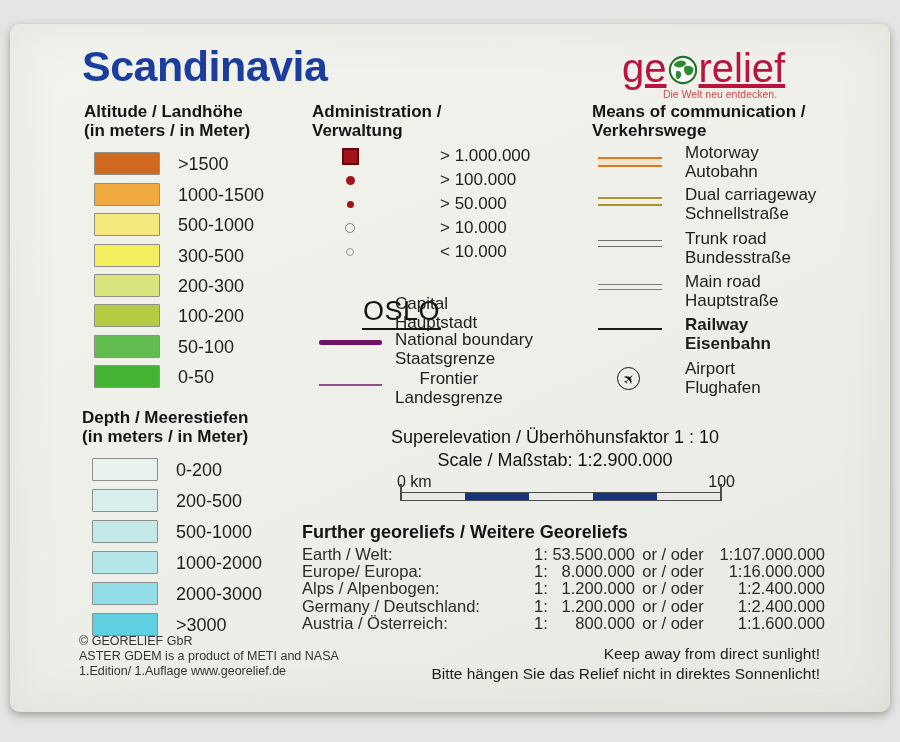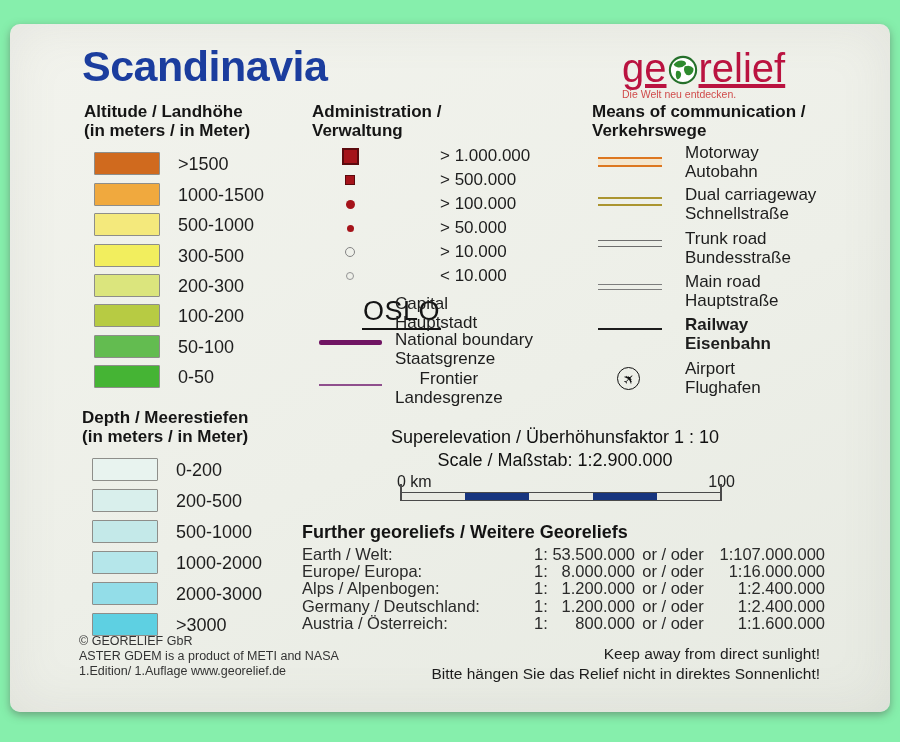--- a/index.html
+++ b/index.html
@@ -1,24 +1,24 @@
 <!DOCTYPE html>
 <html><head>
 <meta charset="utf-8">
 <style>
   html,body{margin:0;padding:0;}
   body{width:900px;height:742px;overflow:hidden;font-family:"Liberation Sans", sans-serif;color:#1d1d1d;}
-  #page{position:relative;width:900px;height:742px;background:#86efac;}
+  #page{position:relative;width:900px;height:742px;background:#e5e5e5;}
   #card{position:absolute;left:10px;top:24px;right:10px;bottom:30px;background:linear-gradient(155deg,#f2f3ed 0%,#edefe8 55%,#e7eae2 100%);border-radius:10px;box-shadow:0 3px 9px rgba(80,85,78,.5), inset 0 0 50px rgba(130,135,125,.12);}
   .abs{position:absolute;}
   
   .page-title{left:82px;top:42px;font-size:43px;font-weight:bold;color:#1b3d9e;letter-spacing:-.5px;}
   .logo{left:622px;top:48px;display:flex;align-items:center;color:#ba1340;font-size:40px;line-height:40px;text-decoration:underline;}
   .logo .globe{width:30px;height:30px;margin:4px 1px 0 1px;}
-  .logo-tag{left:622px;top:88px;width:196px;text-align:left;font-size:10.5px;color:#d04b4b;}
+  .logo-tag{left:622px;top:88px;width:196px;text-align:center;font-size:10.5px;color:#d04b4b;}
   
   .sec-h{font-size:17px;font-weight:bold;line-height:19px;color:#151515;}
   
   .leg-list{display:flex;flex-direction:column;}
   .leg-row{display:flex;align-items:flex-end;}
   .alt-list .leg-row{height:30.4px;}
   .depth-list .leg-row{height:31px;}
   .swatch{width:64px;height:21px;border:1px solid #8e8e8a;border-radius:1px;flex:0 0 auto;}
   .leg-label{margin-left:18px;font-size:18px;}
   
@@ -159,26 +159,20 @@
   </div>
   <div class="abs" style="left:322px;top:144px;">
     <div class="adm-row">
         <span class="sym-cell">
           <span class="sym-square-lg" style="background: rgb(165, 19, 26);"></span>
         </span>
         <span class="adm-label">&gt; 1.000.000</span>
       </div>
     <div class="adm-row">
         <span class="sym-cell">
-          <span class="sym-square-sm" style="background: rgb(165, 19, 26);"></span>
-        </span>
-        <span class="adm-label">&gt; 500.000</span>
-      </div>
-    <div class="adm-row">
-        <span class="sym-cell">
           <span class="sym-dot-lg" style="background: rgb(165, 19, 26);"></span>
         </span>
         <span class="adm-label">&gt; 100.000</span>
       </div>
     <div class="adm-row">
         <span class="sym-cell">
           <span class="sym-dot-sm" style="background: rgb(165, 19, 26);"></span>
         </span>
         <span class="adm-label">&gt; 50.000</span>
       </div>

